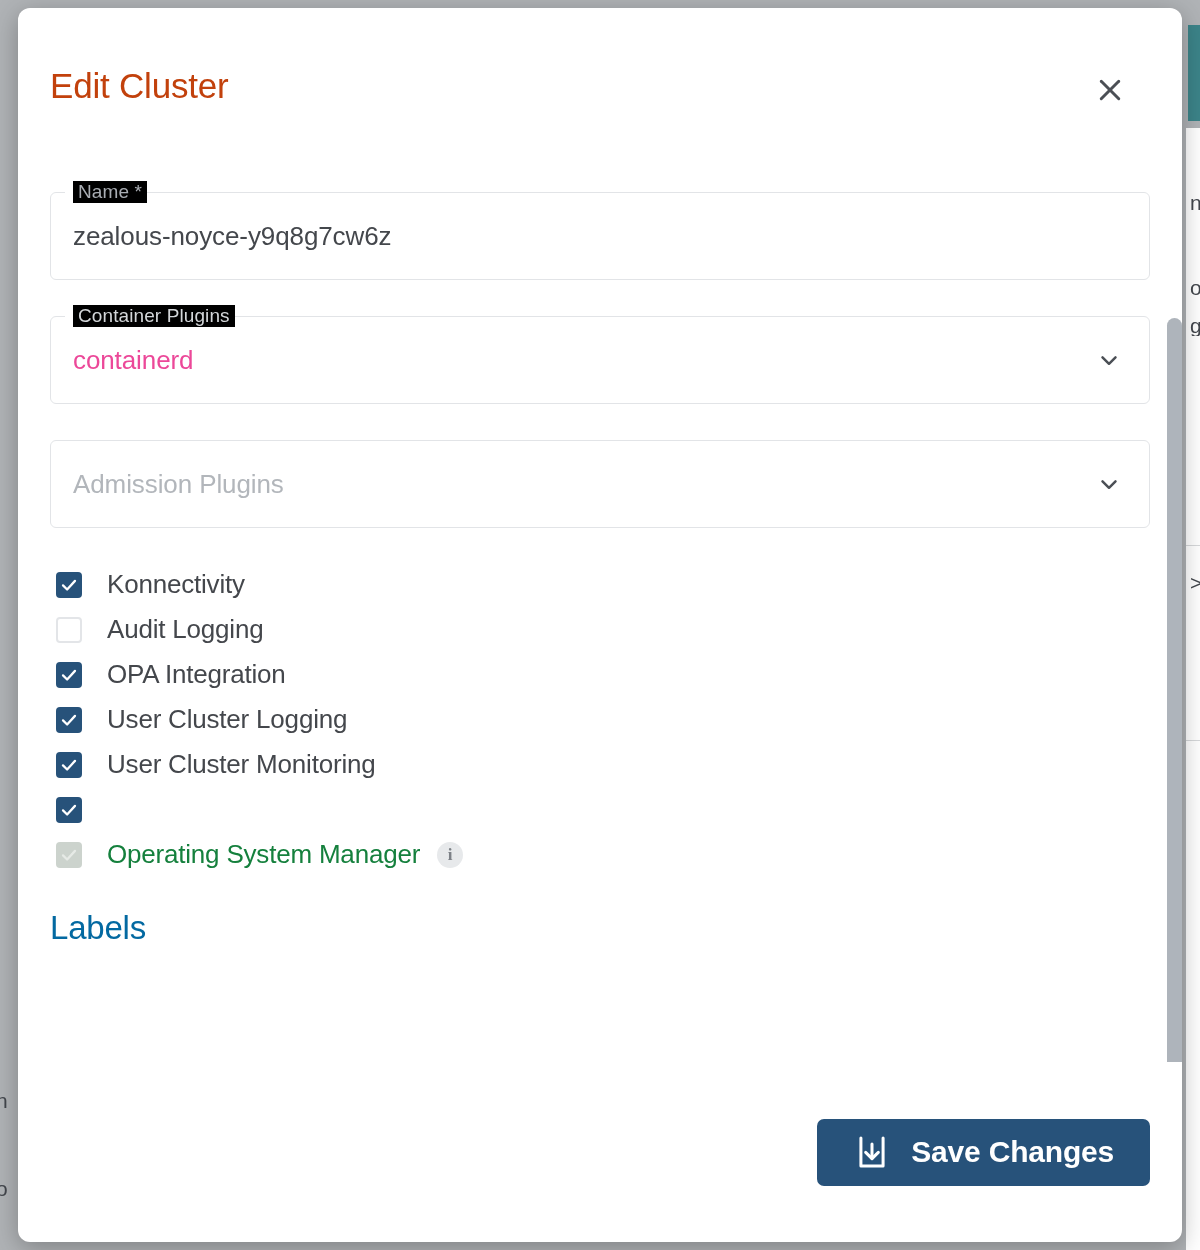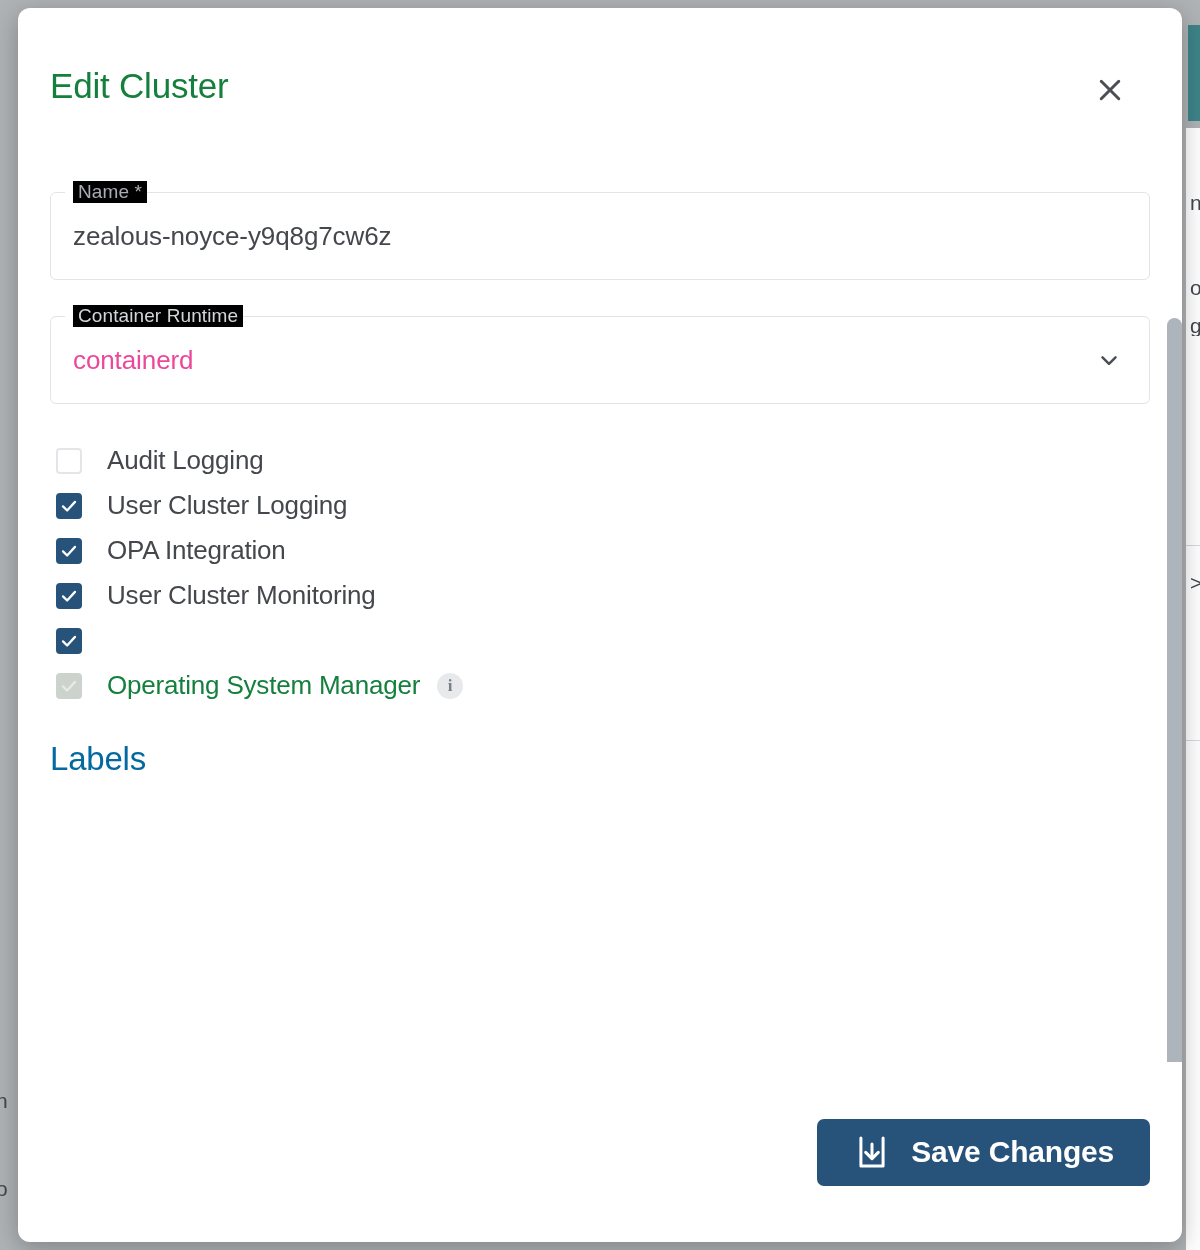--- a/index.html
+++ b/index.html
@@ -65,21 +65,21 @@
     height: 148px;
     flex: 0 0 148px;
     padding: 0 30px 0 32px;
     display: flex;
     align-items: flex-start;
   }
   .dlg-title {
     margin: 58px 0 0 0;
     font-size: 35px;
     font-weight: 400;
-    color: #15803d;
+    color: #c2410c;
     letter-spacing: -0.2px;
   }
   .close-btn {
     position: absolute;
     right: 54px; top: 64px;
     width: 36px; height: 36px;
     display: flex; align-items: center; justify-content: center;
     cursor: pointer;
     background: none; border: none; padding: 0;
   }
@@ -279,54 +279,70 @@
   <div class="dlg-body">
     <div class="scroll-inner">
 
 
       <div class="field notched" style="--notch: 74px;">
         <span class="field-label">Name *</span>
         <span class="field-value">zealous-noyce-y9q8g7cw6z</span>
       </div>
 
       <div class="field notched disabled" style="--notch: 170px;">
-        <span class="field-label">Container Runtime</span>
+        <span class="field-label">Container Plugins</span>
         <span class="field-value">containerd</span>
         <span class="chevron">
           <svg width="26" height="26" viewBox="0 0 24 24" fill="none" stroke="#4b4f55" stroke-width="2.3" stroke-linecap="round" stroke-linejoin="round">
             <polyline points="6,9.5 12,15.5 18,9.5"></polyline>
           </svg>
         </span>
       </div>
 
+      <div class="field">
+        <span class="field-placeholder">Admission Plugins</span>
+        <span class="chevron">
+          <svg width="26" height="26" viewBox="0 0 24 24" fill="none" stroke="#4b4f55" stroke-width="2.3" stroke-linecap="round" stroke-linejoin="round">
+            <polyline points="6,9.5 12,15.5 18,9.5"></polyline>
+          </svg>
+        </span>
+      </div>
 
       <div class="check-list">
 
+        <div class="check-row">
+          <span class="cb on">
+            <svg width="18" height="18" viewBox="0 0 24 24" fill="none" stroke="#ffffff" stroke-width="3" stroke-linecap="round" stroke-linejoin="round">
+              <polyline points="4,12.5 9.5,18 20,6.5"></polyline>
+            </svg>
+          </span>
+          <span class="check-label">Konnectivity</span>
+        </div>
 
         <div class="check-row">
           <span class="cb off"></span>
           <span class="check-label">Audit Logging</span>
         </div>
 
         <div class="check-row">
           <span class="cb on">
             <svg width="18" height="18" viewBox="0 0 24 24" fill="none" stroke="#ffffff" stroke-width="3" stroke-linecap="round" stroke-linejoin="round">
               <polyline points="4,12.5 9.5,18 20,6.5"></polyline>
             </svg>
           </span>
+          <span class="check-label">OPA Integration</span>
+        </div>
+
+        <div class="check-row">
+          <span class="cb on">
+            <svg width="18" height="18" viewBox="0 0 24 24" fill="none" stroke="#ffffff" stroke-width="3" stroke-linecap="round" stroke-linejoin="round">
+              <polyline points="4,12.5 9.5,18 20,6.5"></polyline>
+            </svg>
+          </span>
           <span class="check-label">User Cluster Logging</span>
-        </div>
-
-        <div class="check-row">
-          <span class="cb on">
-            <svg width="18" height="18" viewBox="0 0 24 24" fill="none" stroke="#ffffff" stroke-width="3" stroke-linecap="round" stroke-linejoin="round">
-              <polyline points="4,12.5 9.5,18 20,6.5"></polyline>
-            </svg>
-          </span>
-          <span class="check-label">OPA Integration</span>
         </div>
 
         <div class="check-row">
           <span class="cb on">
             <svg width="18" height="18" viewBox="0 0 24 24" fill="none" stroke="#ffffff" stroke-width="3" stroke-linecap="round" stroke-linejoin="round">
               <polyline points="4,12.5 9.5,18 20,6.5"></polyline>
             </svg>
           </span>
           <span class="check-label">User Cluster Monitoring</span>
         </div>

